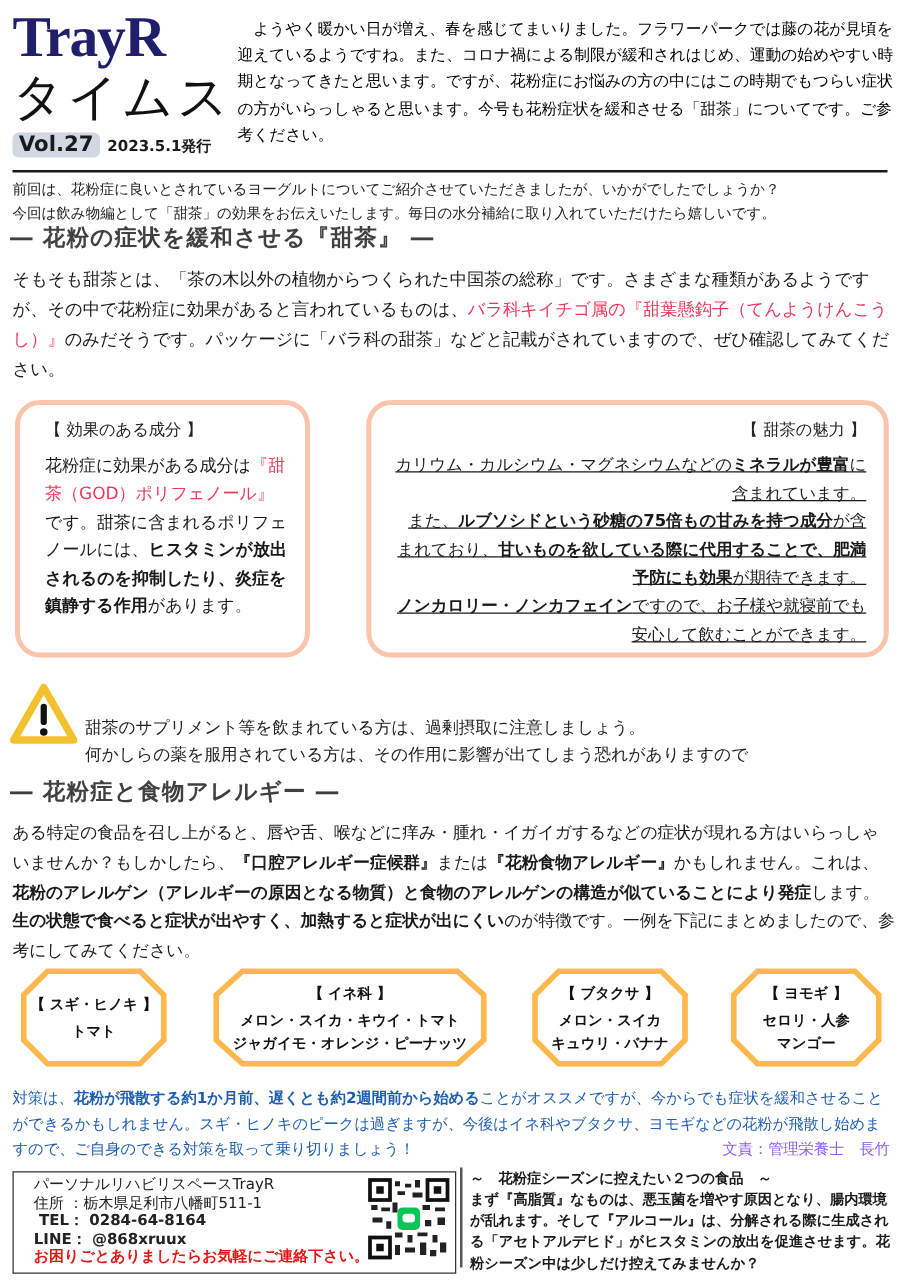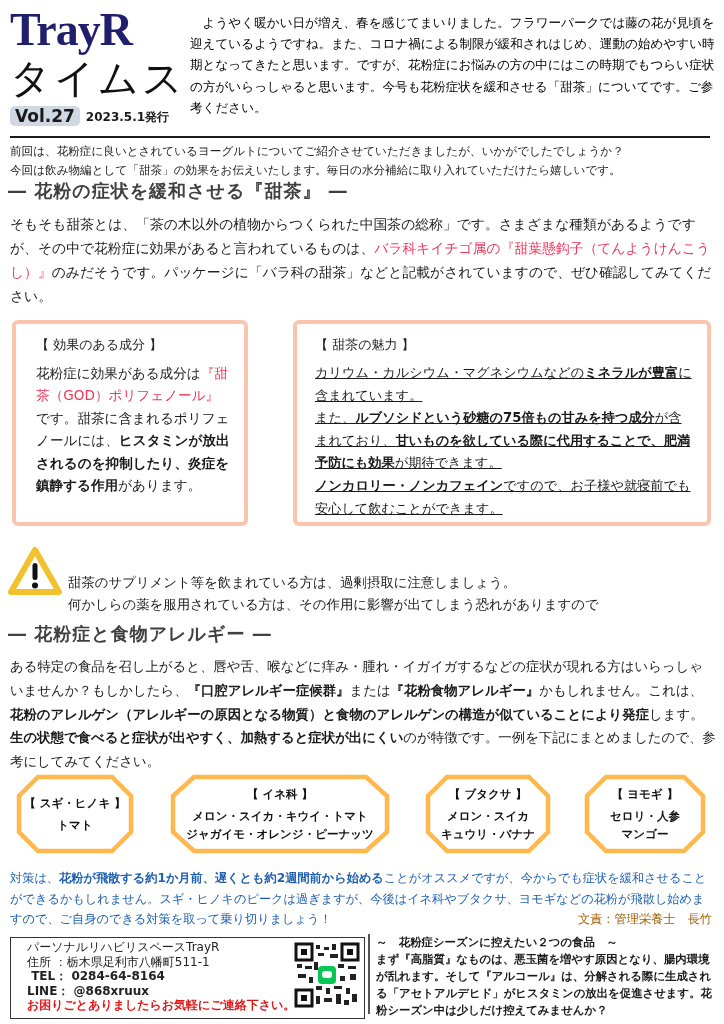--- a/index.html
+++ b/index.html
@@ -20,41 +20,41 @@
   .prev-note { position: absolute; left: 10px; top: 142px; width: 706px; font-size: 11.6px; line-height: 18.5px; color: #222; }
 
   .section-title { position: absolute; left: 8px; font-weight: bold; font-size: 18px; line-height: 22px; color: #404040; letter-spacing: 1px; }
   .sec1 { top: 180px; }
   .sec2 { top: 623px; }
 
   .p-body { position: absolute; left: 10px; width: 706px; font-size: 13.8px; line-height: 24px; color: #1a1a1a; }
   .p1 { top: 212px; }
   .red { color: #f0365a; }
 
-  .box { position: absolute; border: 4px solid #fbc4ad; border-radius: 6px; background: #fff; }
+  .box { position: absolute; border: 4px solid #fbc4ad; border-radius: 20px; background: #fff; }
   .box1 { left: 12px; top: 320px; width: 236px; height: 206px; padding: 12px 14px 0 20px; }
-  .box2 { left: 293px; top: 320px; width: 418px; height: 206px; padding: 12px 14px 0 18px; }
+  .box2 { left: 293px; top: 320px; width: 418px; height: 206px; padding: 12px 14px 0 18px; text-align: right; }
   .box-title { font-size: 13px; line-height: 18px; margin-bottom: 8px; color: #222; }
   .box-body { font-size: 13.6px; line-height: 22.4px; color: #1a1a1a; }
   .box2 .box-body { font-size: 13.2px; line-height: 22.6px; text-decoration: underline; }
   b { font-weight: bold; }
 
   .warn-icon { position: absolute; left: 8px; top: 546px; width: 54px; height: 50px; }
   .warn-text { position: absolute; left: 68px; top: 572px; width: 650px; font-size: 13.4px; line-height: 21.5px; color: #222; }
 
   .p2 { top: 655px; font-size: 13.4px; line-height: 23.8px; }
 
   .oct { position: absolute; top: 774px; height: 80px; }
   .oct svg { position: absolute; left: 0; top: 0; }
   .oct-inner { position: absolute; left: 0; top: 0; width: 100%; height: 100%; display: flex; flex-direction: column; align-items: center; justify-content: center; font-weight: bold; font-size: 11.5px; line-height: 18px; color: #111; text-align: center; }
   .oct-label { margin-bottom: 4px; }
 
   .p3 { top: 868px; font-size: 12.2px; line-height: 20.6px; color: #1f5fb0; }
   .p3 b { color: #1f5fb0; }
-  .author { position: absolute; right: 12px; top: 909px; font-size: 12.2px; line-height: 20px; color: #a16207; }
+  .author { position: absolute; right: 12px; top: 909px; font-size: 12.2px; line-height: 20px; color: #8b5cf6; }
 
   .contact { position: absolute; left: 10px; top: 937px; width: 355px; height: 82px; border: 1.5px solid #333; padding: 2px 16px; font-size: 12px; line-height: 14.6px; color: #222; }
   .contact .strong { font-weight: bold; }
   .contact .cta { color: #e01818; font-weight: bold; }
   .qr { position: absolute; right: 4px; top: 4px; width: 66px; height: 66px; }
 
   .tip-bar { position: absolute; left: 368px; top: 934px; width: 2px; height: 80px; background: #555; }
   .tip { position: absolute; left: 376px; top: 934px; width: 344px; font-weight: bold; font-size: 11.4px; line-height: 17px; color: #1a1a1a; }
 </style>
 </head>

